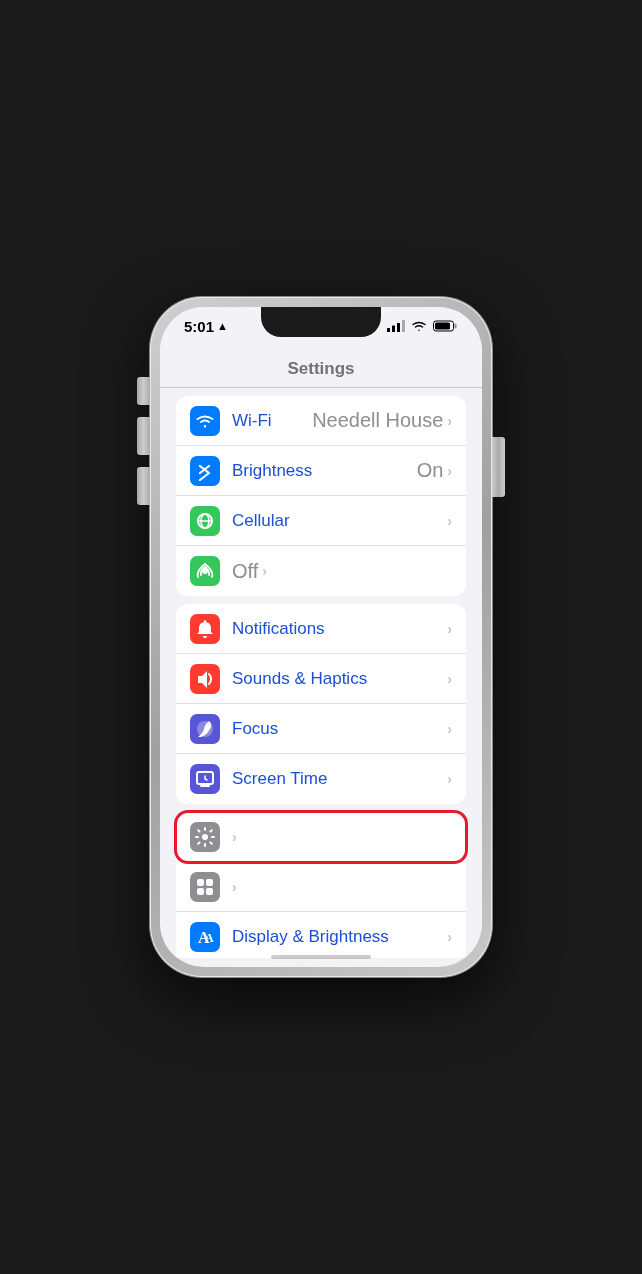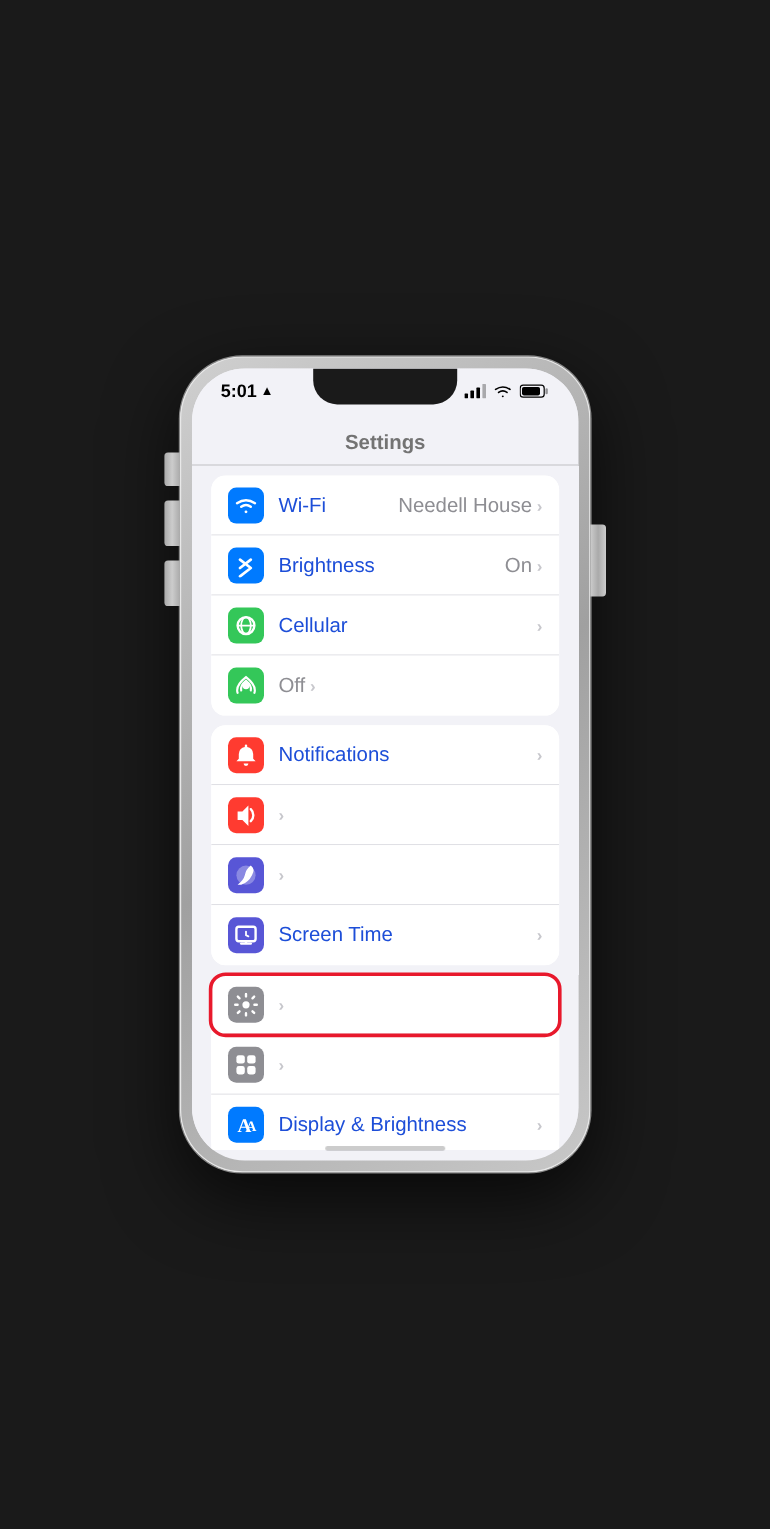--- a/index.html
+++ b/index.html
@@ -152,21 +152,21 @@
       color: #fff;
     }
 
     .item-label {
       font-size: 17px;
       color: #1d4ed8;
       flex: 1;
     }
 
     .item-value {
-      font-size: 17px;
+      font-size: 20px;
       color: #8e8e93;
       margin-right: 4px;
     }
 
     .item-chevron {
       color: #c7c7cc;
       font-size: 14px;
       font-weight: 600;
     }
 
@@ -317,31 +317,33 @@
           <span class="item-chevron">›</span>
         </div>
 
         <div class="settings-item">
           <div class="item-icon icon-sounds">
             <svg width="20" height="18" viewBox="0 0 20 18" fill="none">
               <path d="M3 6h4l5-5v17l-5-5H3V6z" fill="#fff"></path>
               <path d="M14 4a7 7 0 010 10" stroke="#fff" stroke-width="2" stroke-linecap="round" fill="none"></path>
             </svg>
           </div>
+          <span class="item-label">Sounds &amp; Haptics</span>
           <span class="item-chevron">›</span>
         </div>
 
         <div class="settings-item">
           <div class="item-icon icon-focus">
             <svg width="20" height="20" viewBox="0 0 20 20" fill="none">
               <path d="M10 2a8 8 0 100 16A8 8 0 0010 2z" fill="#fff" opacity="0.3"></path>
               <path d="M16 4 Q18 6 16 10 Q14 14 10 18" stroke="#fff" stroke-width="0" fill="none"></path>
               <path d="M14 2 Q18 5 15 10 Q12 16 6 18 L3 18 Q8 14 9 10 Q10 5 14 2z" fill="#fff"></path>
             </svg>
           </div>
+          <span class="item-label">Focus</span>
           <span class="item-chevron">›</span>
         </div>
 
         <div class="settings-item">
           <div class="item-icon icon-screentime" style="background:#5856d6;">
             <svg width="20" height="20" viewBox="0 0 20 20" fill="none">
               <rect x="2" y="3" width="16" height="12" rx="2" stroke="#fff" stroke-width="2" fill="none"></rect>
               <line x1="6" y1="17" x2="14" y2="17" stroke="#fff" stroke-width="2" stroke-linecap="round"></line>
               <line x1="10" y1="15" x2="10" y2="17" stroke="#fff" stroke-width="2"></line>
               <path d="M10 7v3l2 1" stroke="#fff" stroke-width="1.5" stroke-linecap="round"></path>

